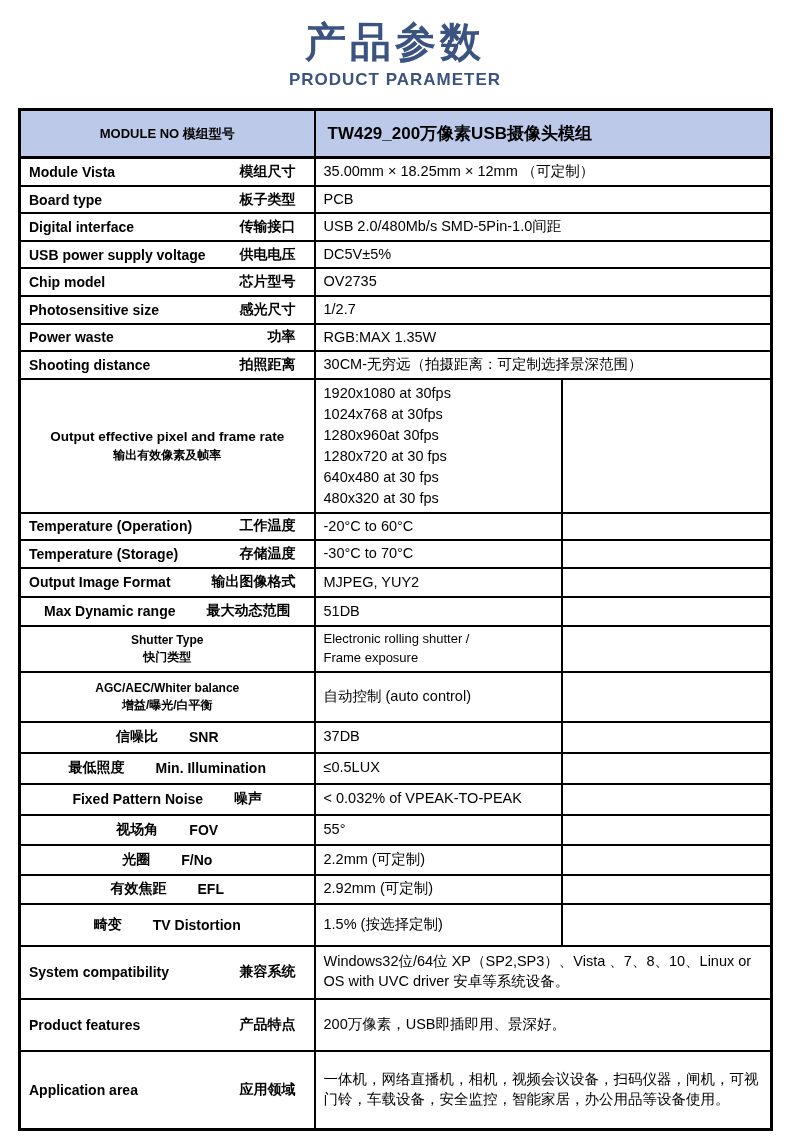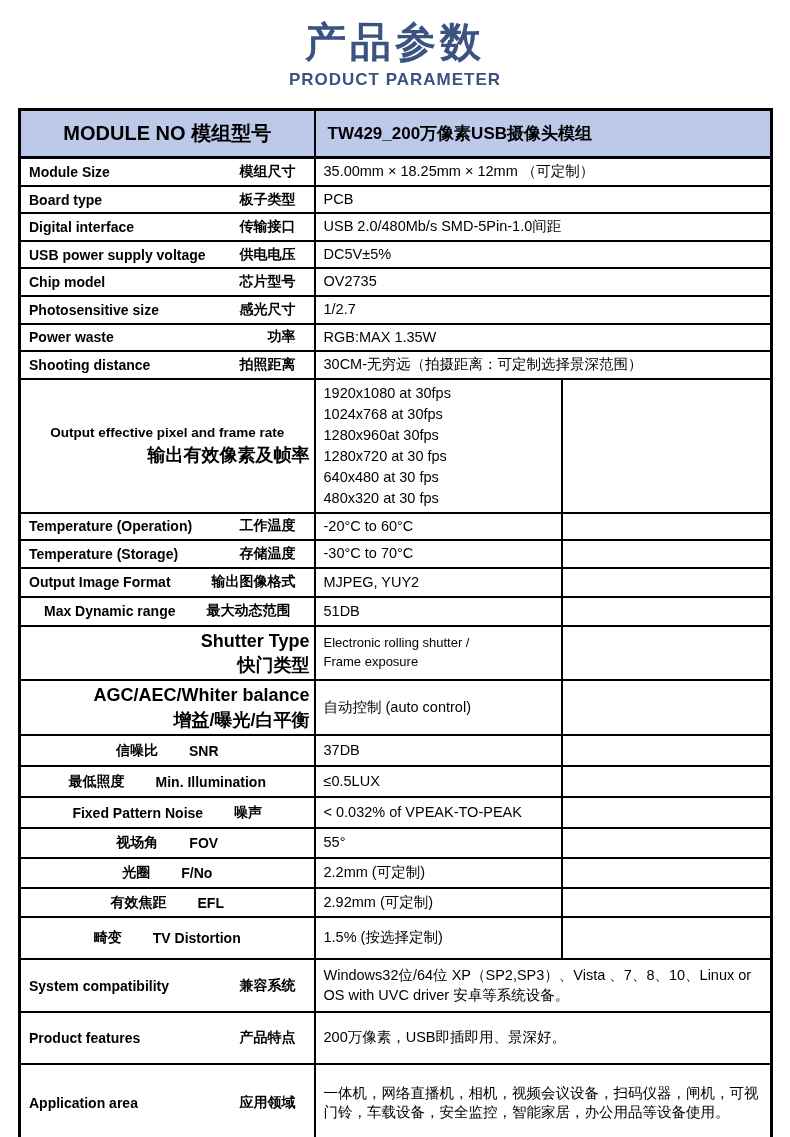--- a/index.html
+++ b/index.html
@@ -24,28 +24,28 @@
     width: 752px;
     border-collapse: collapse;
     table-layout: fixed;
     border: 3px solid #000;
   }
   col.c1 { width: 295px; }
   col.c2 { width: 247px; }
   col.c3 { width: 210px; }
   th, td { border: 2px solid #000; vertical-align: middle; }
   th { background: #bdc9e9; border-bottom: 3px solid #000; }
-  .hdr-label { font-size: 20px; font-weight: bold; text-align: center; }
+  .hdr-label { font-size: 13px; font-weight: bold; text-align: center; }
   .hdr-value { font-size: 17px; font-weight: bold; text-align: left; padding-left: 12px; }
   td.label { font-weight: bold; font-size: 14px; padding: 2px 4px; }
   .lbl-split { display: flex; justify-content: space-between; align-items: center; padding: 0 14px 0 4px; }
   .lbl-pair  { display: flex; justify-content: center; align-items: center; gap: 31px; }
   .lbl-stack { text-align: center; line-height: 1.35; }
   .lbl-stack .ln-en { white-space: nowrap; font-size: 13.5px; }
-  .lbl-stack .ln-zh { font-size: 18px; text-align: right; }
+  .lbl-stack .ln-zh { font-size: 12px; }
   td.value { font-size: 14.5px; padding: 3px 8px; text-align: left; line-height: 1.35; }
   td.value .vline { line-height: 21px; }
   td.value.small { font-size: 13px; line-height: 1.45; }
   td.spare { background: #fff; }
 </style>
 </head>
 <body>
 
 <div class="hero">
   <div class="page-title">产品参数</div>
@@ -61,21 +61,21 @@
 
   <tbody>
       <tr style="height:48px">
     <th class="hdr-label">MODULE NO  模组型号</th>
     <th class="hdr-value" colspan="2">TW429_200万像素USB摄像头模组</th>
   </tr>
 
   <tr style="height:24px">
     <td class="label">
           <div class="lbl-split">
-            <span>Module Size</span>
+            <span>Module Vista</span>
             <span>模组尺寸</span>
           </div>
         </td>
     <td class="value" colspan="2">35.00mm × 18.25mm × 12mm （可定制）</td>
   </tr>
   <tr style="height:24px">
     <td class="label">
           <div class="lbl-split">
             <span>Board type</span>
             <span>板子类型</span>

